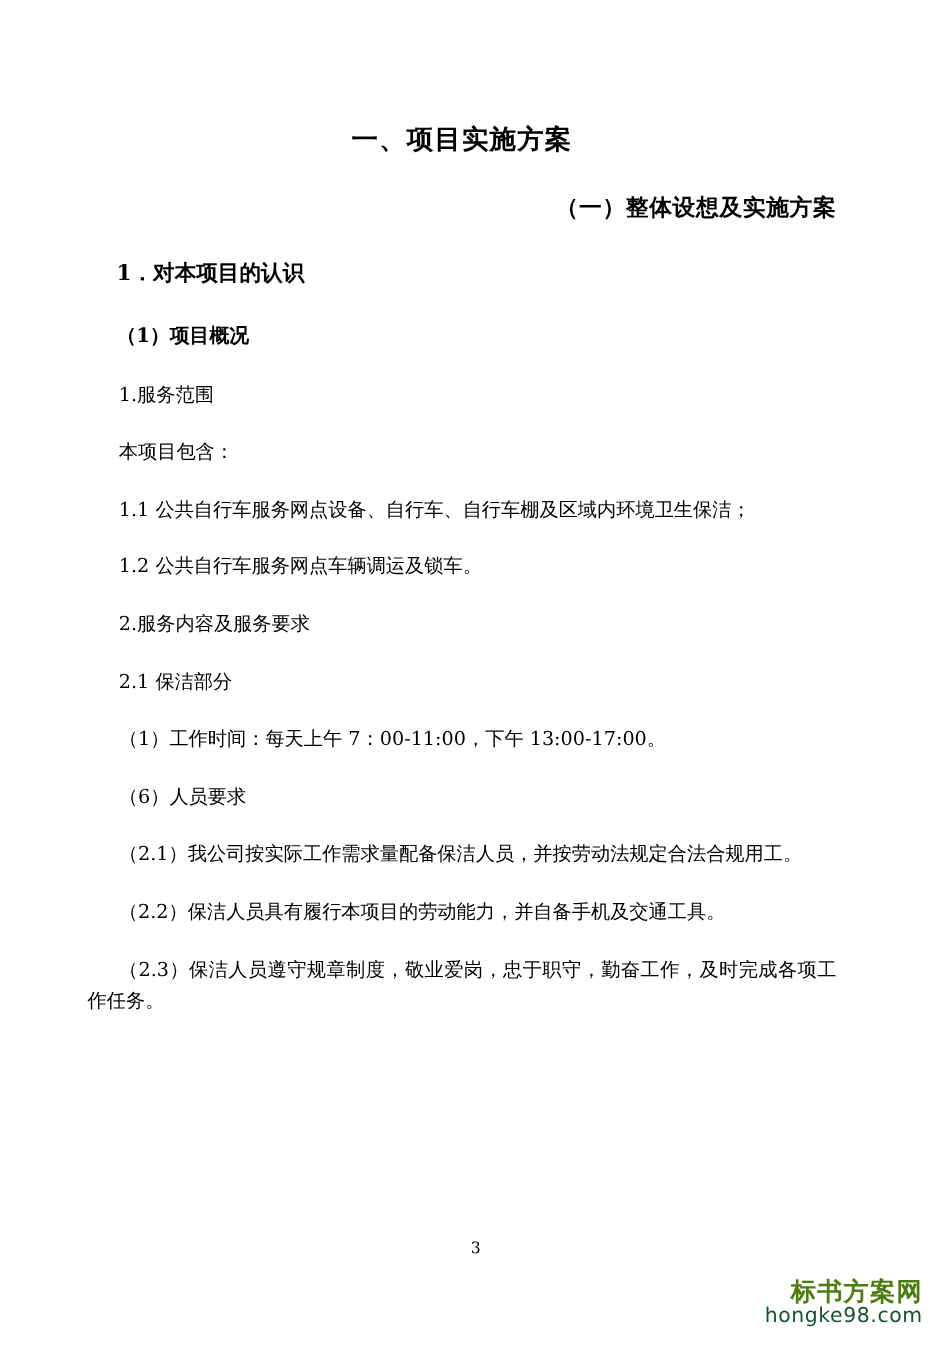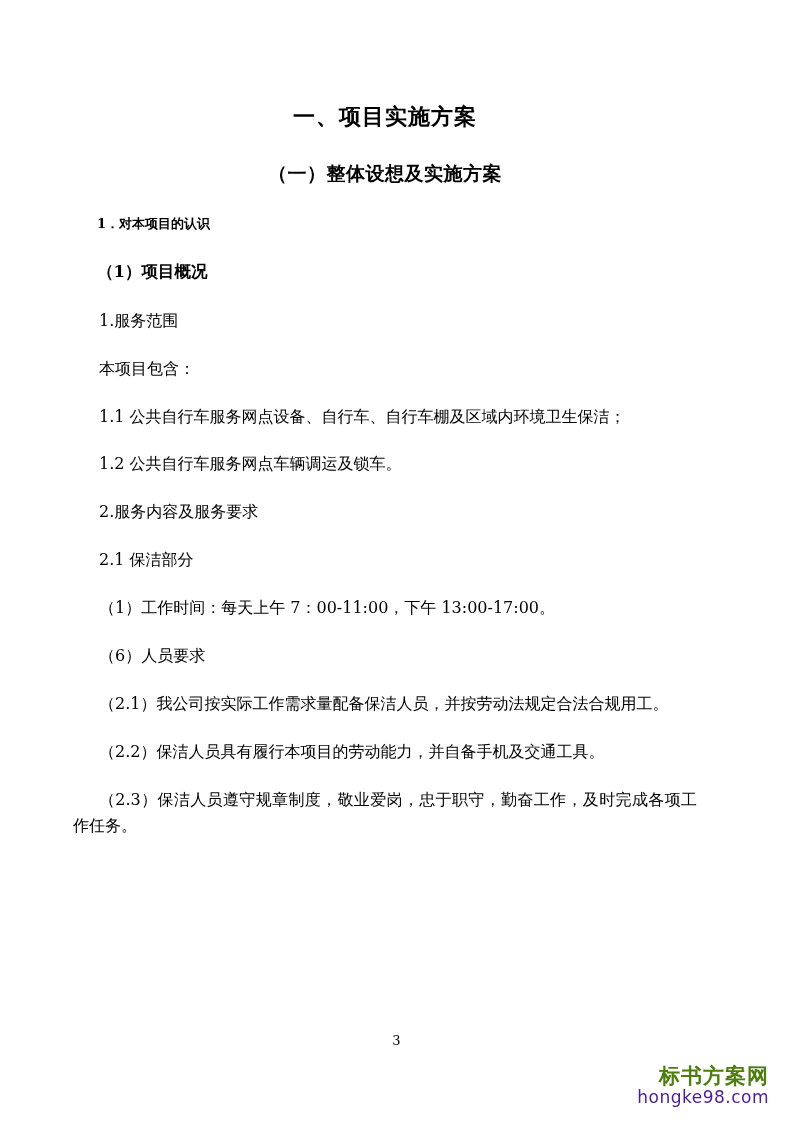--- a/index.html
+++ b/index.html
@@ -25,29 +25,29 @@
   }
   .doc-title {
     text-align: center;
     font-size: 22px;
     font-weight: bold;
     letter-spacing: 1px;
     margin: 22px 0 0 0;
     line-height: 1.5;
   }
   .doc-subtitle {
-    text-align: center;
+    text-align: right;
     font-size: 19px;
     font-weight: bold;
     letter-spacing: 0.5px;
     margin: 26px 0 0 0;
     line-height: 1.5;
   }
   .h3 {
-    font-size: 13px;
+    font-size: 18px;
     font-weight: bold;
     margin: 26px 0 0 0;
     text-indent: 24px;
     line-height: 1.6;
   }
   .h4 {
     font-size: 16.5px;
     font-weight: bold;
     margin: 25px 0 0 0;
     text-indent: 24px;
@@ -81,21 +81,21 @@
   .watermark .wm-cn {
     font-size: 21px;
     font-weight: bold;
     letter-spacing: 1px;
     font-family: "DejaVu Sans", "Liberation Sans", sans-serif;
     color: #4d7c0f;
   }
   .watermark .wm-en {
     font-size: 17px;
     font-family: "DejaVu Sans", "Liberation Sans", sans-serif;
-    color: #4c1d95;
+    color: #14532d;
     letter-spacing: 0.5px;
   }
 </style>
 </head>
 <body>
 
 <div class="page">
 
   <h1 class="doc-title">一、项目实施方案</h1>
 

